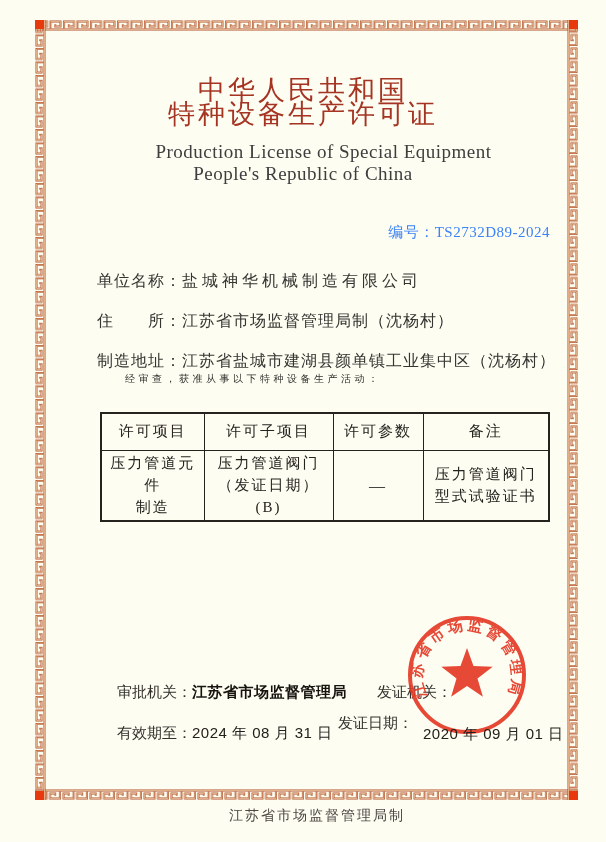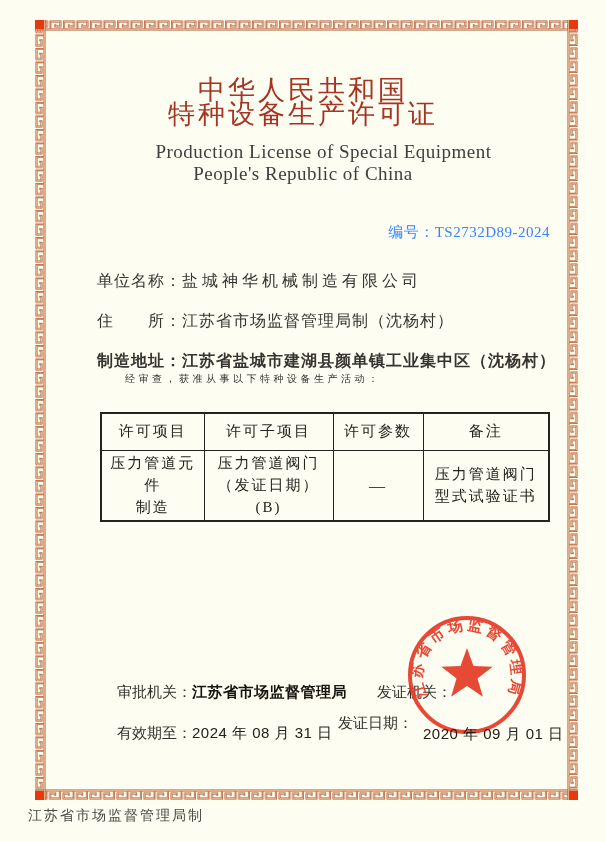--- a/index.html
+++ b/index.html
@@ -46,21 +46,21 @@
   table.lic tr.bd td{height:46px;}
   .dash{letter-spacing:0;font-size:16px;}
   
   .bt{font-size:15px;color:#33302c;white-space:nowrap;}
   .bold-val{font-weight:bold;color:#17140f;letter-spacing:0.5px;}
   .date-val{font-family:"Liberation Sans","DejaVu Sans",sans-serif;font-size:15px;letter-spacing:0.5px;color:#23201c;}
   .seal{left:402px;top:610px;z-index:1;opacity:0.92;}
   .above-seal{z-index:2;}
   .under-seal{z-index:0;}
   .footer-made{
-    left:0;right:0;top:807px;text-align:left;padding-left:28px;
+    left:0;right:0;top:807px;text-align:center;padding-left:28px;
     font-size:14px;letter-spacing:2px;color:#4c4843;
   }
 </style>
 </head>
 <body>
 
 <svg class="b-strip" style="left:35px;top:20px;" width="543" height="11">
   <defs>
     <pattern id="mh-t" width="13.5" height="11" patternUnits="userSpaceOnUse">
       <path d="M0 9.5 H13.5 M2 9.5 V1.5 H12 V6.5 H6.8 V4.2" fill="none" stroke="#b0502a" stroke-width="2"></path>
@@ -109,21 +109,21 @@
 <div class="abs license-no">
   <span>编号：</span><span>TS2732D89-2024</span>
 </div>
 
 <div class="abs field-row" style="top:271px;">
   <span class="lbl">单位名称：</span><span class="val-wide">盐城神华机械制造有限公司</span>
 </div>
 <div class="abs field-row" style="top:311px;">
   <span class="lbl">住　　所：</span><span class="val-med">江苏省市场监督管理局制（沈杨村）</span>
 </div>
-<div class="abs field-row" style="top:351px;font-weight:bold;">
+<div class="abs field-row" style="top:351px;">
   <span class="lbl">制造地址：</span><span class="val-med">江苏省盐城市建湖县颜单镇工业集中区（沈杨村）</span>
 </div>
 <div class="abs statement">经审查，获准从事以下特种设备生产活动：</div>
 
 <table class="lic">
   <colgroup>
       <col style="width:103px">
       <col style="width:129px">
       <col style="width:90px">
       <col style="width:126px">

